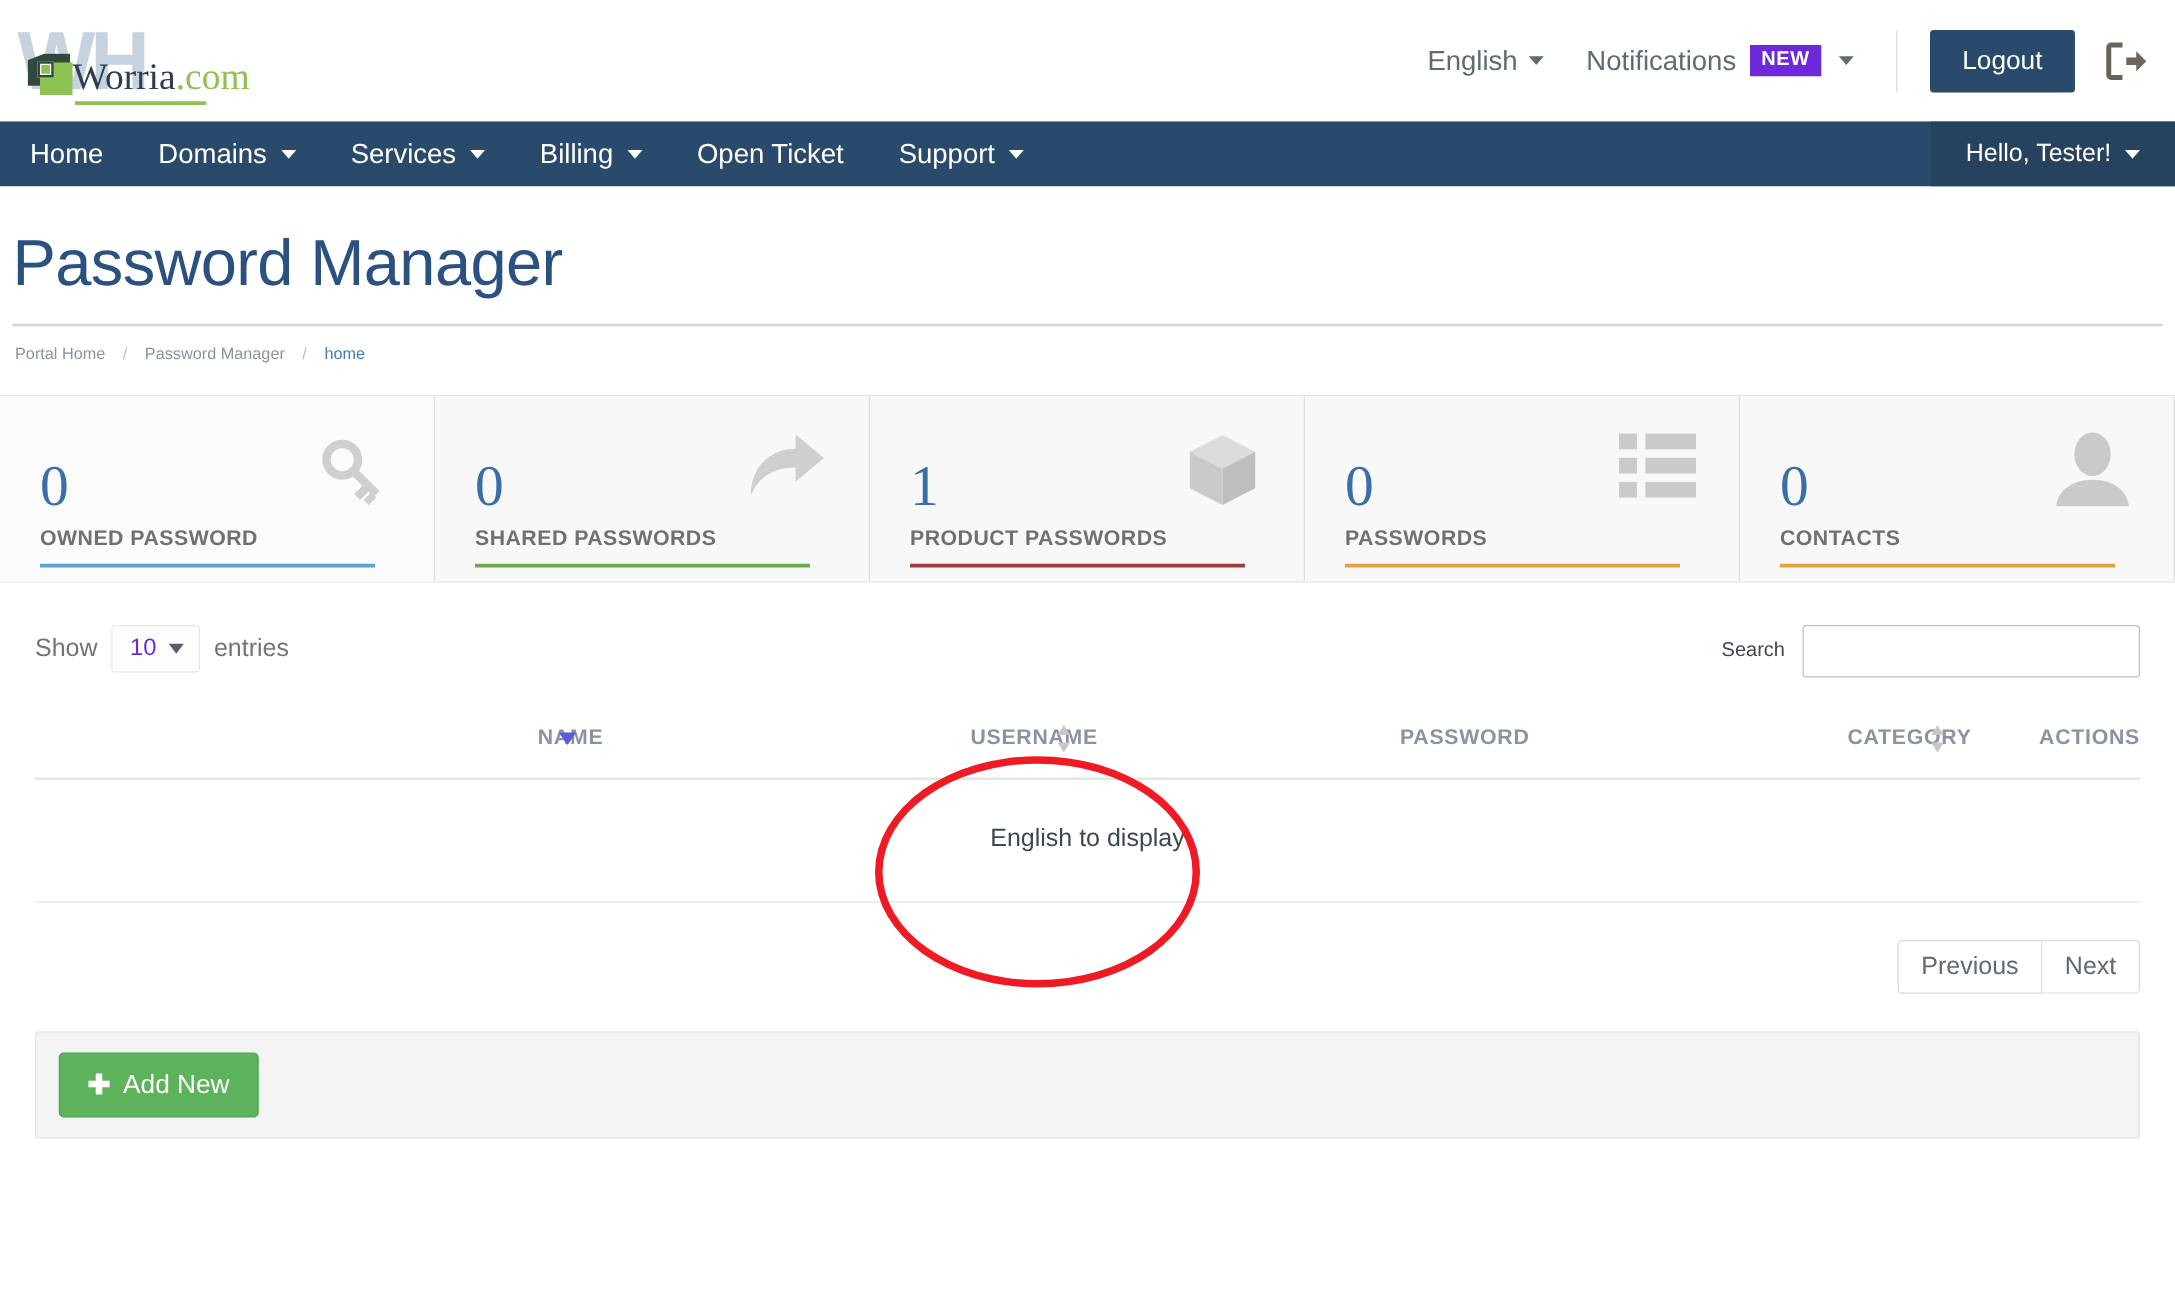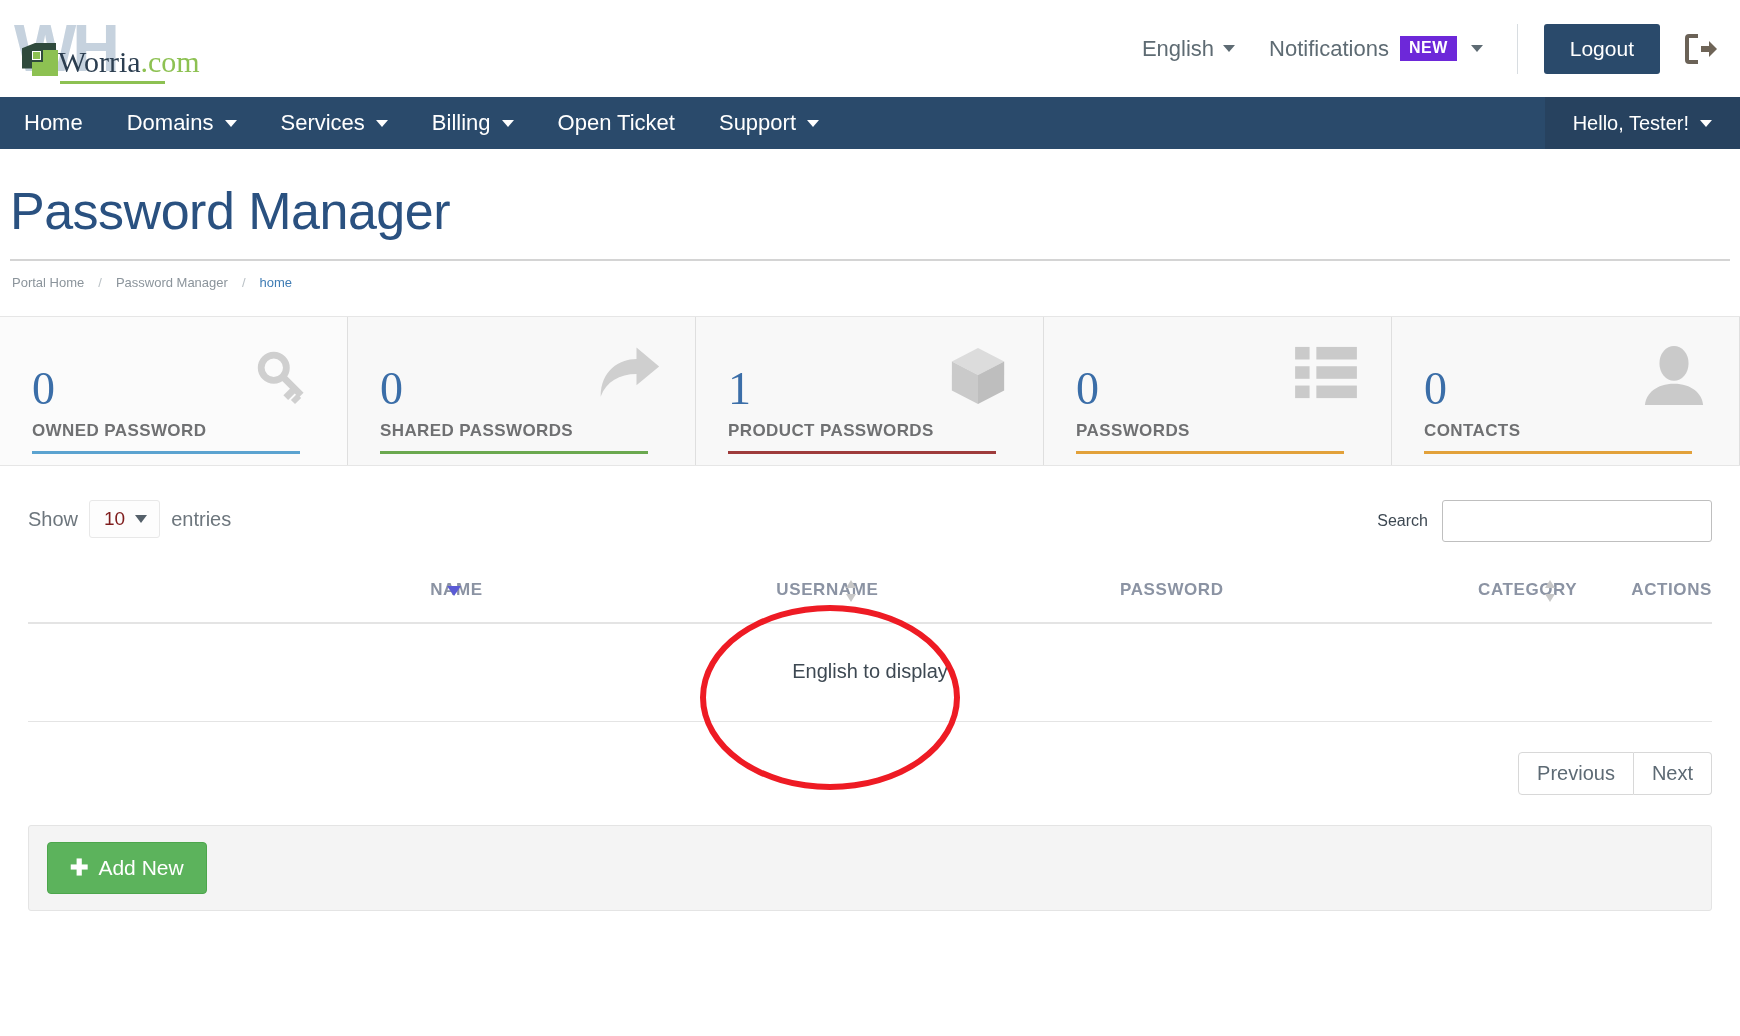--- a/index.html
+++ b/index.html
@@ -257,21 +257,21 @@
     color: #6d767d;
     gap: 11px;
   }
   .select-box {
     position: relative;
     border: 1px solid #e8e8e8;
     background: #fdfdfd;
     border-radius: 3px;
     padding: 7px 34px 7px 14px;
     font-size: 19px;
-    color: #7f1d1d;
+    color: #6d28d9;
     cursor: pointer;
   }
   .select-box .sel-caret {
     position: absolute;
     right: 12px; top: 50%;
     transform: translateY(-50%);
     width: 0; height: 0;
     border-left: 6px solid transparent;
     border-right: 6px solid transparent;
     border-top: 8px solid #55606a;

